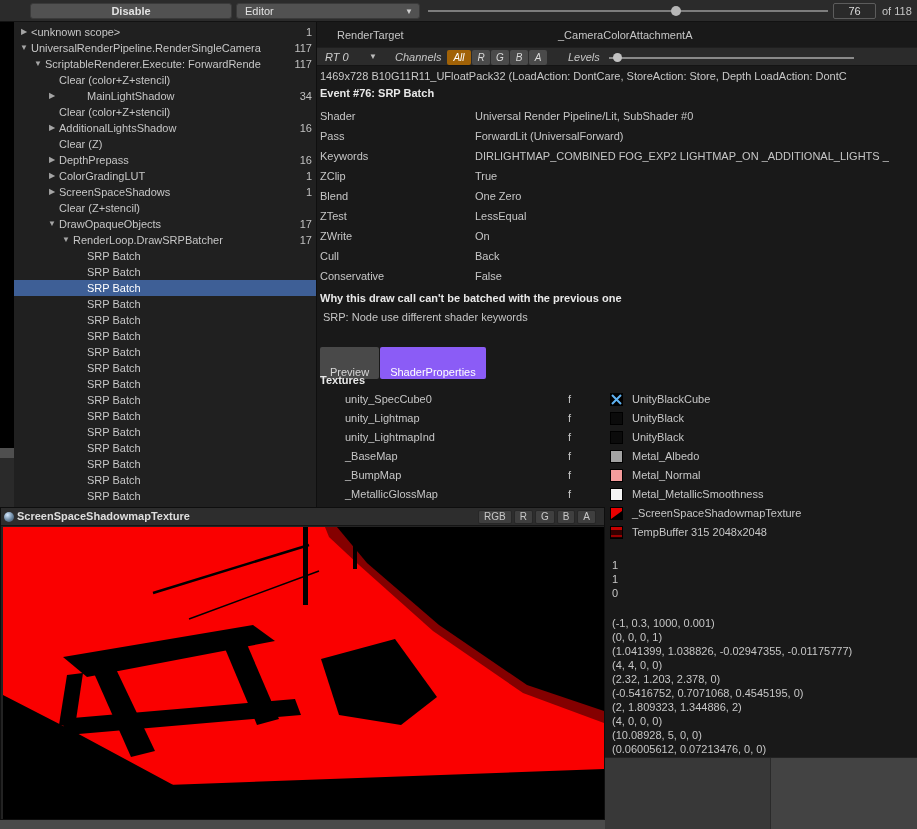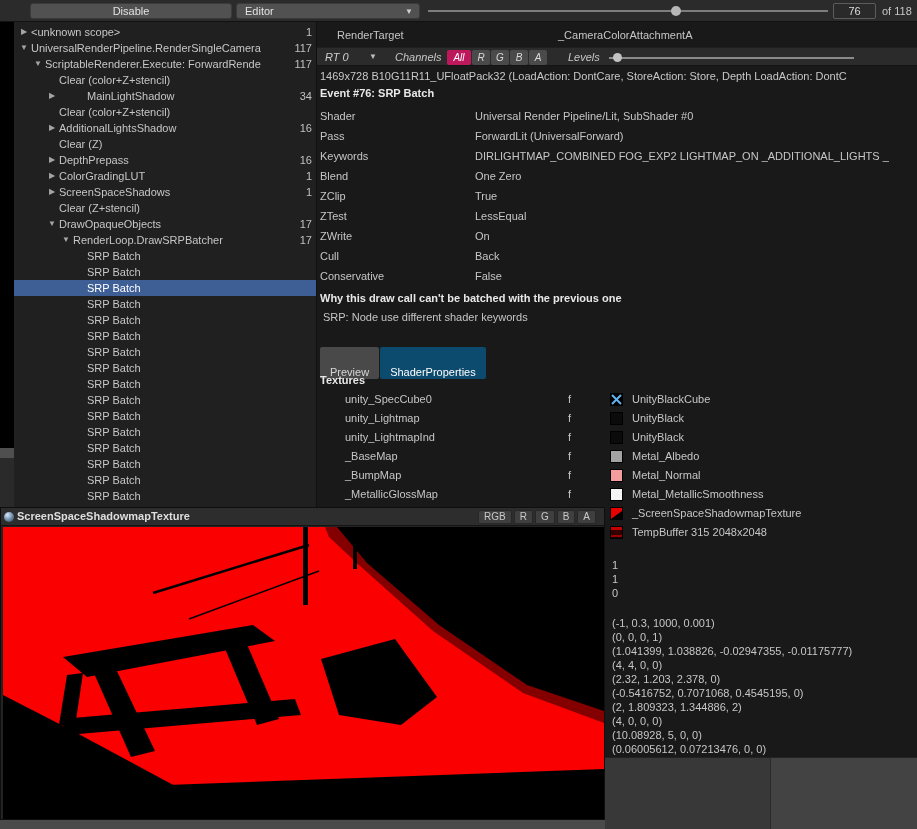--- a/index.html
+++ b/index.html
@@ -4,21 +4,21 @@
 <style>
   *{box-sizing:border-box;margin:0;padding:0;}
   html,body{background:#000;}
   .screen{position:relative;width:917px;height:829px;overflow:hidden;background:#191919;
     font-family:"Liberation Sans",sans-serif;font-size:11px;color:#c6c6c6;}
 
   
   .topbar{position:absolute;left:0;top:0;width:917px;height:22px;background:#2b2b2b;border-bottom:1px solid #121212;}
   .tbtn{position:absolute;background:#515151;border:1px solid #3a3a3a;border-radius:3px;color:#e2e2e2;
     height:16px;line-height:14px;font-size:11px;text-align:center;}
-  .disable-btn{left:30px;top:3px;width:202px;}
+  .disable-btn{left:30px;top:3px;width:202px;font-weight:bold;}
   .editor-dd{left:236px;top:3px;width:184px;text-align:left;padding-left:8px;}
   .dd-arrow{position:absolute;right:6px;top:1px;font-size:8px;color:#cfcfcf;}
   .top-slider-track{position:absolute;left:428px;top:10px;width:400px;height:2px;background:#7d7d7d;}
   .top-slider-thumb{position:absolute;left:671px;top:6px;width:10px;height:10px;border-radius:50%;background:#b6b6b6;}
   .frame-field{position:absolute;left:833px;top:3px;width:43px;height:16px;background:#2a2a2a;border:1px solid #5c5c5c;
     border-radius:2px;color:#dcdcdc;text-align:center;line-height:14px;}
   .frame-total{position:absolute;left:882px;top:0;line-height:22px;color:#c6c6c6;}
 
   
   .strip-a{position:absolute;left:0;top:22px;width:14px;height:426px;background:#000;}
@@ -38,35 +38,35 @@
   .details{position:absolute;left:317px;top:22px;width:600px;height:735px;background:#191919;}
   .rt-label{position:absolute;left:20px;top:7px;}
   .rt-value{position:absolute;left:241px;top:7px;}
   .rt-toolbar{position:absolute;left:0;top:25px;width:600px;height:19px;background:#2b2b2b;
     border-top:1px solid #1f1f1f;border-bottom:1px solid #141414;font-style:italic;}
   .rt-dd{position:absolute;left:4px;top:0;width:66px;height:19px;line-height:18px;padding-left:4px;color:#cfcfcf;}
   .dd-caret{position:absolute;left:48px;top:0;font-size:8px;line-height:18px;color:#bdbdbd;}
   .channels-label{position:absolute;left:78px;line-height:19px;}
   .channel-btns{position:absolute;left:130px;top:2px;display:flex;gap:1px;}
   .cbtn{height:15px;background:#4a4a4a;color:#d9d9d9;font-size:10px;line-height:15px;text-align:center;border-radius:2px;}
-  .cbtn.sel{background:#be185d;color:#fff;}
+  .cbtn.sel{background:#a16207;color:#fff;}
   .levels-label{position:absolute;left:251px;line-height:19px;}
   .levels-track{position:absolute;left:292px;top:9px;width:245px;height:2px;background:#8a8a8a;}
   .levels-thumb{position:absolute;left:296px;top:5px;width:9px;height:9px;border-radius:50%;background:#c2c2c2;}
   .buffer-info{position:absolute;left:3px;top:48px;width:596px;white-space:nowrap;overflow:hidden;color:#c8c8c8;}
   .event-title{position:absolute;left:3px;top:65px;font-weight:bold;color:#e8e8e8;}
   .props{position:absolute;left:0;top:84px;width:600px;}
   .prop-row{position:relative;height:20px;line-height:20px;}
   .prop-label{position:absolute;left:3px;}
   .prop-value{position:absolute;left:158px;right:0;white-space:nowrap;overflow:hidden;}
   .note-title{position:absolute;left:3px;top:270px;font-weight:bold;color:#e8e8e8;}
   .note-reason{position:absolute;left:6px;top:289px;}
   .tabs{position:absolute;left:3px;top:325px;display:flex;gap:1px;}
   .tab{height:14px;line-height:19px;padding:16px 10px;background:#494949;color:#d6d6d6;border-radius:2px;}
-  .tab.sel{background:#0c4a6e;color:#fff;}
+  .tab.sel{background:#8b5cf6;color:#fff;}
   .textures-title{position:absolute;left:3px;top:352px;font-weight:bold;color:#e8e8e8;}
   .texture-rows{position:absolute;left:0;top:368px;width:600px;}
   .tex-row{position:relative;height:19px;line-height:19px;}
   .tex-name{position:absolute;left:28px;}
   .tex-flag{position:absolute;left:251px;}
   .tex-value{position:absolute;left:315px;}
   .sw{position:absolute;left:293px;top:3px;width:13px;height:13px;border:1px solid #000;overflow:hidden;}
   .sw svg{display:block;}
   .sw-black{background:#0b0b0b;}
   .sw-cube{background:#000;}
@@ -259,26 +259,26 @@
         </div>
         <div class="prop-row">
           <span class="prop-label">Pass</span>
           <span class="prop-value">ForwardLit (UniversalForward)</span>
         </div>
         <div class="prop-row">
           <span class="prop-label">Keywords</span>
           <span class="prop-value">DIRLIGHTMAP_COMBINED FOG_EXP2 LIGHTMAP_ON _ADDITIONAL_LIGHTS _</span>
         </div>
         <div class="prop-row">
+          <span class="prop-label">ZClip</span>
+          <span class="prop-value">True</span>
+        </div>
+        <div class="prop-row">
           <span class="prop-label">Blend</span>
           <span class="prop-value">One Zero</span>
-        </div>
-        <div class="prop-row">
-          <span class="prop-label">ZClip</span>
-          <span class="prop-value">True</span>
         </div>
         <div class="prop-row">
           <span class="prop-label">ZTest</span>
           <span class="prop-value">LessEqual</span>
         </div>
         <div class="prop-row">
           <span class="prop-label">ZWrite</span>
           <span class="prop-value">On</span>
         </div>
         <div class="prop-row">

